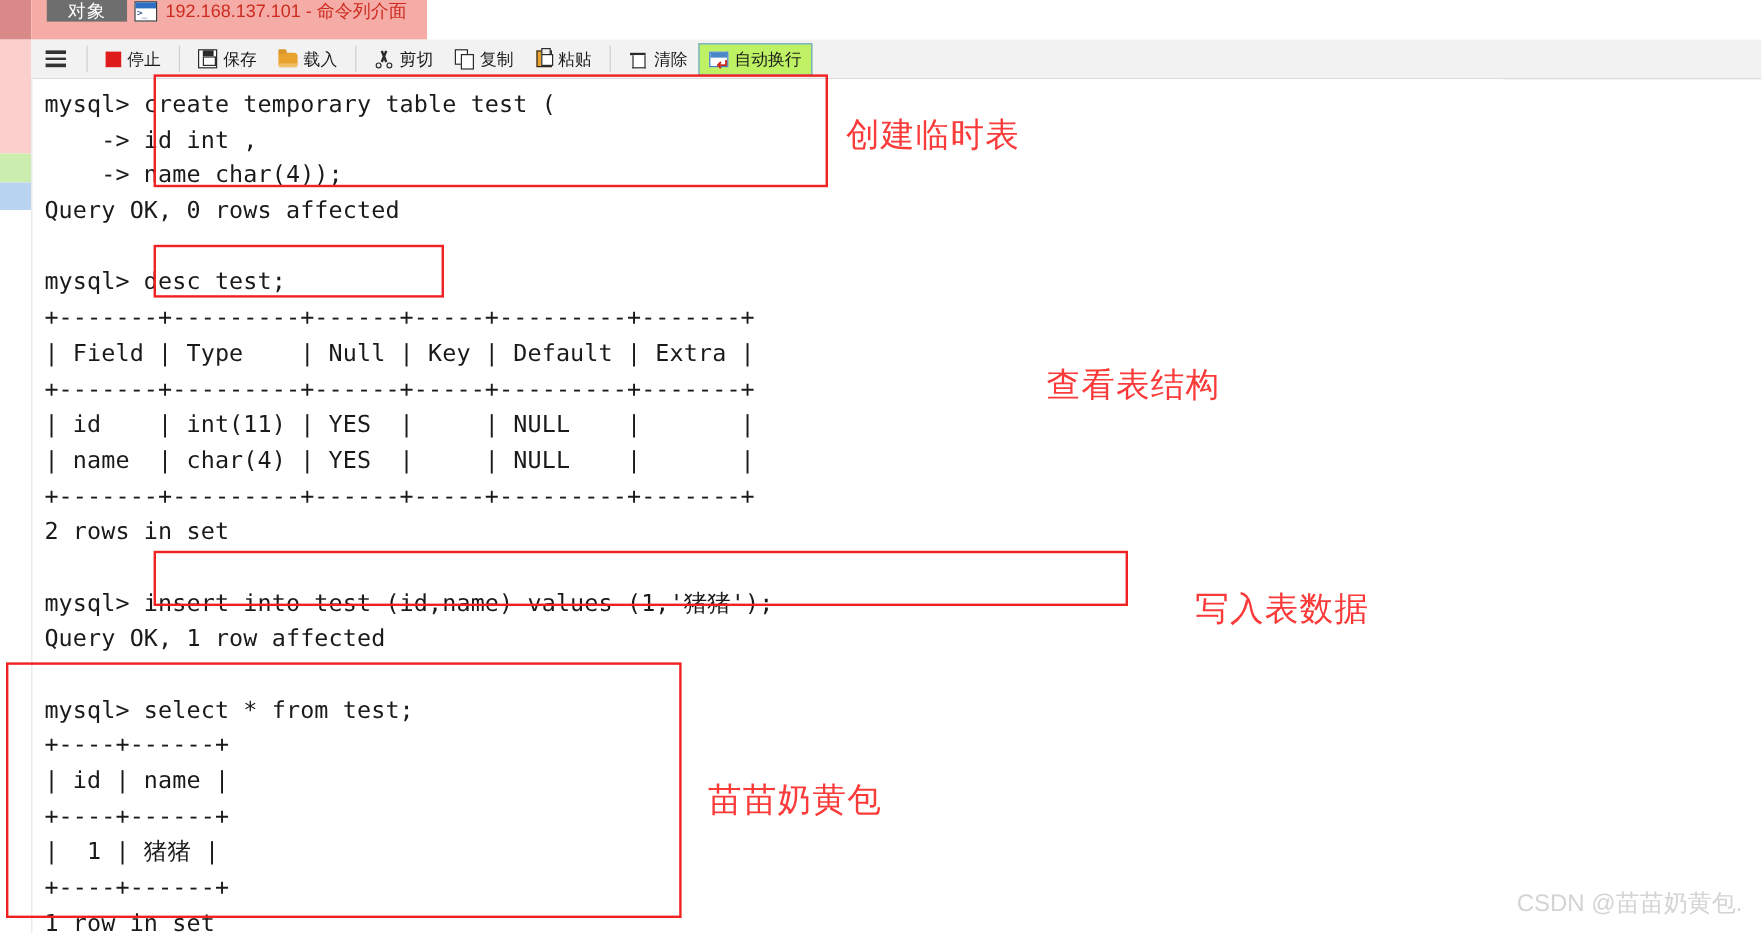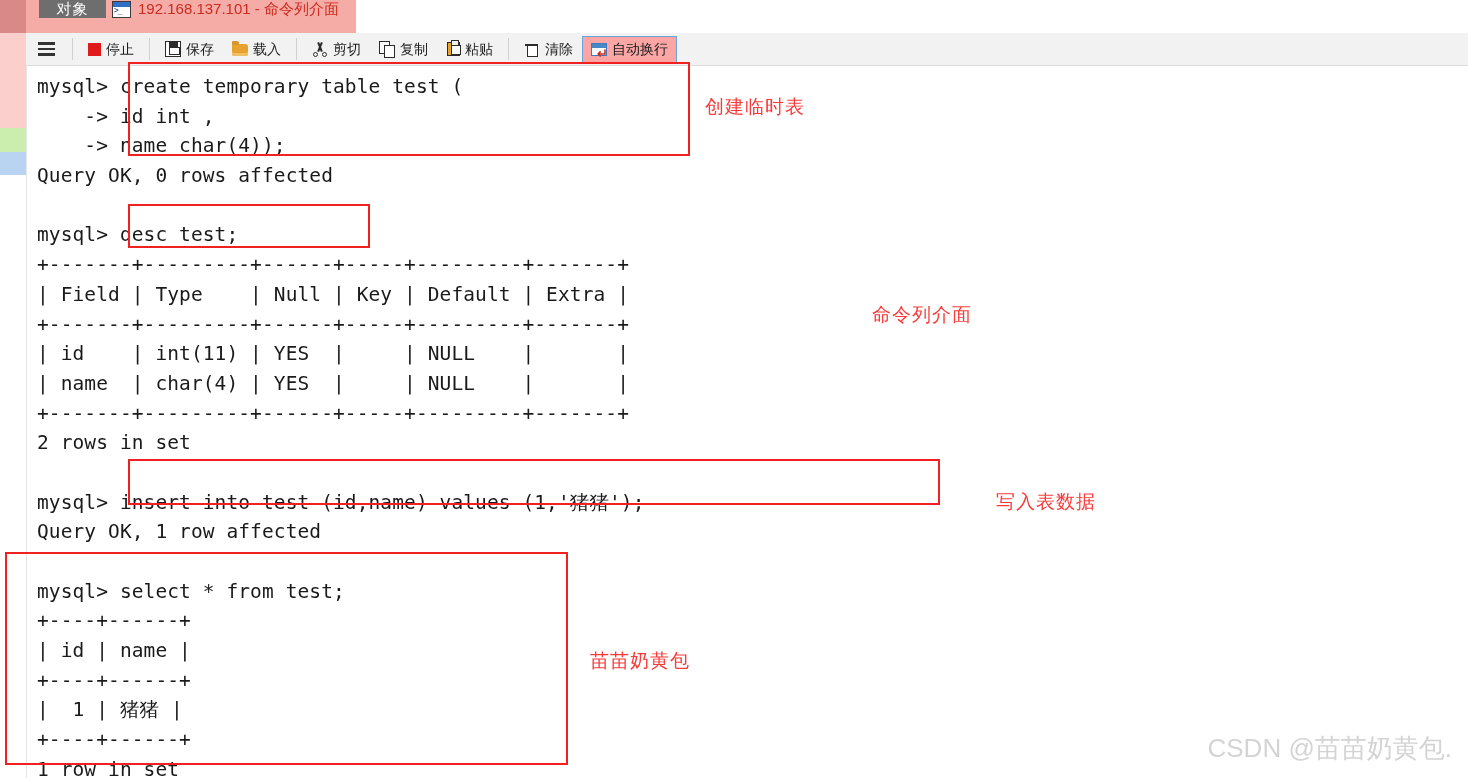--- a/index.html
+++ b/index.html
@@ -99,21 +99,21 @@
   .tb-hamburger i { display: block; width: 17px; height: 2.6px; background: #333; }
   .tb-sep { width: 1px; height: 22px; background: #d0d0d0; margin: 0 6px; }
   .tb-btn {
     height: 27px;
     display: flex; align-items: center; gap: 5px;
     padding: 0 8px;
     font-size: 14px; color: #1a1a1a;
     cursor: pointer; white-space: nowrap;
     border: 1px solid transparent;
   }
-  .tb-btn.active { background: #fca5a5; border: 1px solid #6aa5d8; }
+  .tb-btn.active { background: #bef264; border: 1px solid #6aa5d8; }
   .tb-label { line-height: 1; }
 
   
   .ic { width: 16px; height: 16px; position: relative; flex: 0 0 auto; }
   .ic-stop { width: 13px; height: 13px; background: #e01b1b; }
   .ic-save { border: 1.6px solid #2b2b2b; background: #ffffff; }
   .ic-save::before {
     content: ""; position: absolute; left: 3px; top: 0px; width: 9px; height: 5px;
     background: #2b2b2b;
   }
@@ -207,34 +207,34 @@
     pointer-events: none;
   }
   .box-create { left: 128px; top: 62px;  width: 562px; height: 94px; }
   .box-desc   { left: 128px; top: 204px; width: 242px; height: 44px; }
   .box-insert { left: 128px; top: 459px; width: 812px; height: 46px; }
   .box-select { left: 5px;   top: 552px; width: 563px; height: 213px; }
 
   .annot {
     position: absolute;
     color: #fb3a3a;
-    font-size: 19px;
+    font-size: 28px;
     font-family: "Liberation Sans", sans-serif;
     white-space: nowrap;
     letter-spacing: 1px;
   }
   .an-create { left: 705px; top: 94px; }
   .an-desc   { left: 872px; top: 302px; }
   .an-insert { left: 996px; top: 469px; margin-top: 20px; }
   .an-select { left: 590px; top: 648px; }
 
   
   .watermark {
     position: absolute; right: 16px; bottom: 12px;
-    color: #d4d4d4; font-size: 26px;
+    color: #d4d4d4; font-size: 20px;
     font-family: "Liberation Sans", sans-serif;
     white-space: nowrap;
   }
 </style>
 </head>
 <body>
 
 <div id="app">
 
   <div class="rail">
@@ -309,18 +309,18 @@
   </div>
 
   <div class="terminal" id="terminal"><div class="term-line">mysql&gt; create temporary table test (</div><div class="term-line">    -&gt; id int ,</div><div class="term-line">    -&gt; name char(4));</div><div class="term-line">Query OK, 0 rows affected</div><div class="term-line">&nbsp;</div><div class="term-line">mysql&gt; desc test;</div><div class="term-line">+-------+---------+------+-----+---------+-------+</div><div class="term-line">| Field | Type    | Null | Key | Default | Extra |</div><div class="term-line">+-------+---------+------+-----+---------+-------+</div><div class="term-line">| id    | int(11) | YES  |     | NULL    |       |</div><div class="term-line">| name  | char(4) | YES  |     | NULL    |       |</div><div class="term-line">+-------+---------+------+-----+---------+-------+</div><div class="term-line">2 rows in set</div><div class="term-line">&nbsp;</div><div class="term-line">mysql&gt; insert into test (id,name) values (1,'猪猪');</div><div class="term-line">Query OK, 1 row affected</div><div class="term-line">&nbsp;</div><div class="term-line">mysql&gt; select * from test;</div><div class="term-line">+----+------+</div><div class="term-line">| id | name |</div><div class="term-line">+----+------+</div><div class="term-line">|  1 | 猪猪 |</div><div class="term-line">+----+------+</div><div class="term-line">1 row in set</div></div>
 
   <div class="redbox box-create"></div>
   <div class="redbox box-desc"></div>
   <div class="redbox box-insert"></div>
   <div class="redbox box-select"></div>
 
   <div class="annot an-create">创建临时表</div>
-  <div class="annot an-desc">命令列介面</div>
+  <div class="annot an-desc">查看表结构</div>
   <div class="annot an-insert">写入表数据</div>
   <div class="annot an-select">苗苗奶黄包</div>
 
   <div class="watermark">CSDN @苗苗奶黄包.</div>
 </div>
 
 </body></html>

